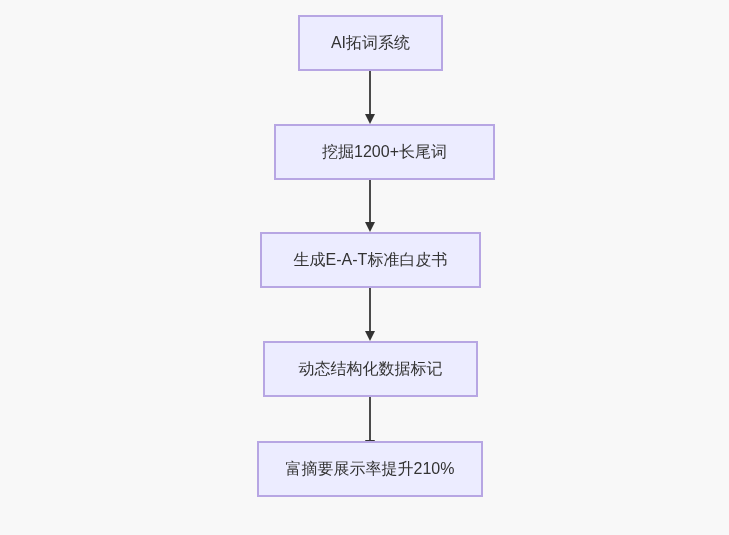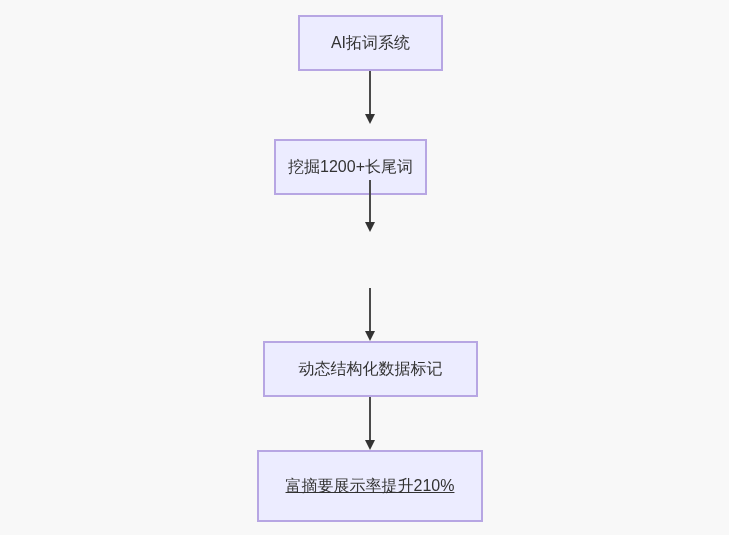--- a/index.html
+++ b/index.html
@@ -33,24 +33,24 @@
     color: var(--text);
     font-size: 16px;
     line-height: 1;
     display: flex;
     align-items: center;
     justify-content: center;
     text-align: center;
     white-space: nowrap;
   }
   .node-1 { left: 298px; top: 15px;  width: 145px; height: 56px; }
-  .node-2 { left: 274px; top: 124px; width: 153px; height: 56px; margin-top: 15px; }
+  .node-2 { left: 274px; top: 124px; width: 221px; height: 56px; }
   .node-3 { left: 260px; top: 232px; width: 221px; height: 56px; }
   .node-4 { left: 263px; top: 341px; width: 215px; height: 56px; align-items: center; }
-  .node-5 { left: 257px; top: 450px; width: 226px; height: 72px; text-decoration: underline; }
+  .node-5 { left: 257px; top: 441px; width: 226px; height: 56px; }
 
   .edge-line {
     position: absolute;
     left: 369px;
     width: 2px;
     background: var(--edge-line);
   }
   .edge-head {
     position: absolute;
     left: 365px;
@@ -85,20 +85,23 @@
 
   <div class="node node-2">
     <span>挖掘1200+长尾词</span>
   </div>
 
   <div class="edge edge-2">
     <div class="edge-line"></div>
     <div class="edge-head"></div>
   </div>
 
+  <div class="node node-3">
+    <span>生成E-A-T标准白皮书</span>
+  </div>
 
   <div class="edge edge-3">
     <div class="edge-line"></div>
     <div class="edge-head"></div>
   </div>
 
   <div class="node node-4">
     <span>动态结构化数据标记</span>
   </div>
 

